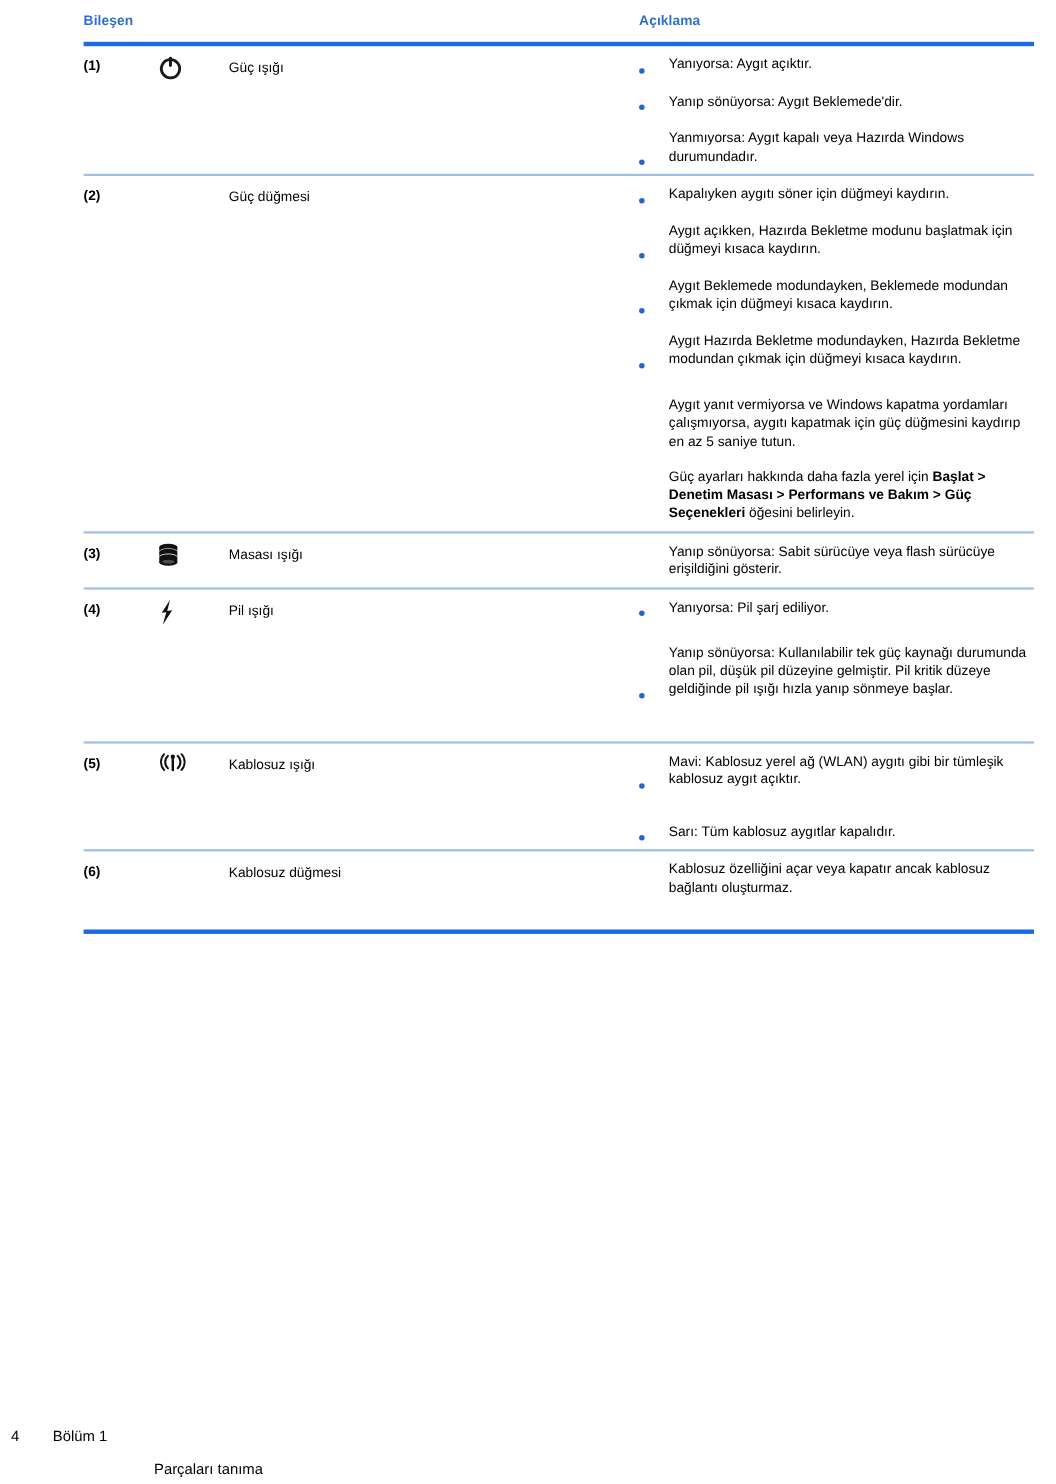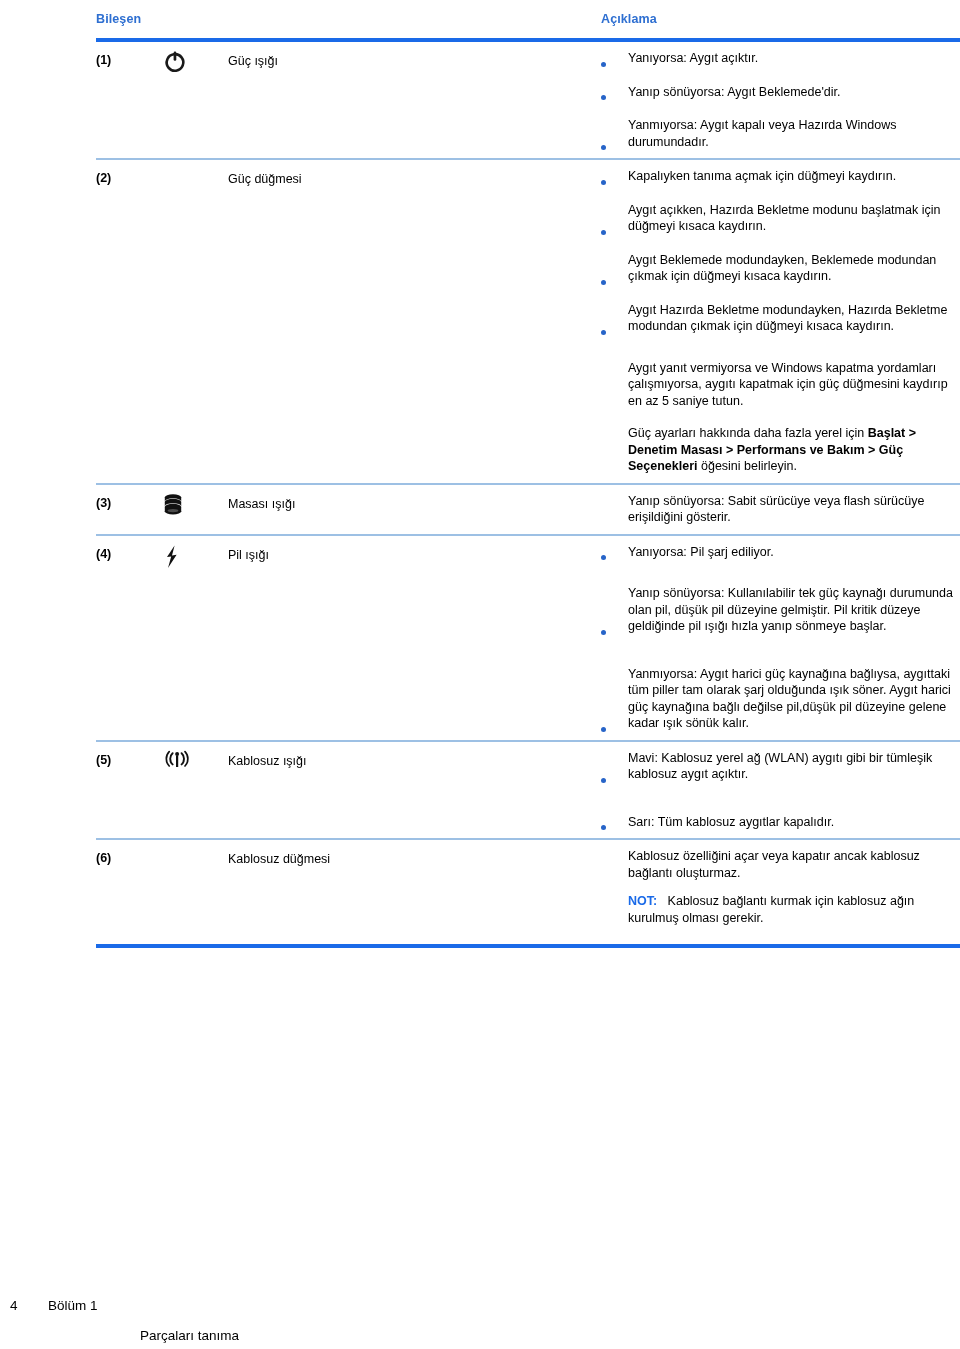--- a/index.html
+++ b/index.html
@@ -19,21 +19,21 @@
   .page {
     position: absolute;
     left: 0; top: 0;
     width: 960px;
     height: 1349px;
     overflow: hidden;
   }
 
   .table-wrap {
     position: absolute;
-    left: 96px;
+    left: 76px;
     top: 12px;
     width: 864px;
   }
 
   
   .thead {
     display: flex;
     align-items: flex-start;
     height: 26px;
   }
@@ -222,21 +222,21 @@
       <div class="col-left">
         <div class="num">(2)</div>
         <div class="icon-cell"></div>
         <div class="name-cell">Güç düğmesi</div>
       </div>
       <div class="col-right">
         <div class="bul">
           <div class="dot">
               <i></i>
             </div>
-          <div class="btxt">Kapalıyken tanıma açmak için düğmeyi kaydırın.</div>
+          <div class="btxt">Kapalıyken aygıtı söner için düğmeyi kaydırın.</div>
         </div>
         <div class="bul">
           <div class="dot">
               <i></i>
             </div>
           <div class="btxt">Aygıt açıkken, Hazırda Bekletme modunu başlatmak için düğmeyi kısaca kaydırın.</div>
         </div>
         <div class="bul">
           <div class="dot">
               <i></i>
@@ -299,26 +299,20 @@
           <div class="btxt">Yanıyorsa: Pil şarj ediliyor.</div>
         </div>
         <div class="sp-8"></div>
         <div class="bul">
           <div class="dot">
               <i></i>
             </div>
           <div class="btxt">Yanıp sönüyorsa: Kullanılabilir tek güç kaynağı durumunda olan pil, düşük pil düzeyine gelmiştir. Pil kritik düzeye geldiğinde pil ışığı hızla yanıp sönmeye başlar.</div>
         </div>
         <div class="sp-14"></div>
-        <div class="bul">
-          <div class="dot">
-              <i></i>
-            </div>
-          <div class="btxt">Yanmıyorsa: Aygıt harici güç kaynağına bağlıysa, aygıttaki tüm piller tam olarak şarj olduğunda ışık söner. Aygıt harici güç kaynağına bağlı değilse pil,düşük pil düzeyine gelene kadar ışık sönük kalır.</div>
-        </div>
       </div>
     </div>
     <div class="rule-thin"></div>
 
     <div class="row">
       <div class="col-left">
         <div class="num">(5)</div>
         <div class="icon-cell">
           <svg class="ic" width="30" height="22" viewBox="0 0 30 22">
             <rect x="14.0" y="6.5" width="2.2" height="11.5" fill="#111"></rect>
@@ -351,21 +345,20 @@
 
     <div class="row">
       <div class="col-left">
         <div class="num">(6)</div>
         <div class="icon-cell"></div>
         <div class="name-cell">Kablosuz düğmesi</div>
       </div>
       <div class="col-right">
         <div class="nobul">Kablosuz özelliğini açar veya kapatır ancak kablosuz bağlantı oluşturmaz.</div>
         <div class="sp-12"></div>
-        <div class="nobul"><span class="note-label">NOT:</span>&nbsp;&nbsp;&nbsp;<span>Kablosuz bağlantı kurmak için kablosuz ağın kurulmuş olması gerekir.</span></div>
         <div class="sp-10"></div>
       </div>
     </div>
     <div class="rule-thick"></div>
 
   </div>
 
   <div class="footer">
     <span class="pg">4</span>
     <span class="chap">Bölüm 1</span>

